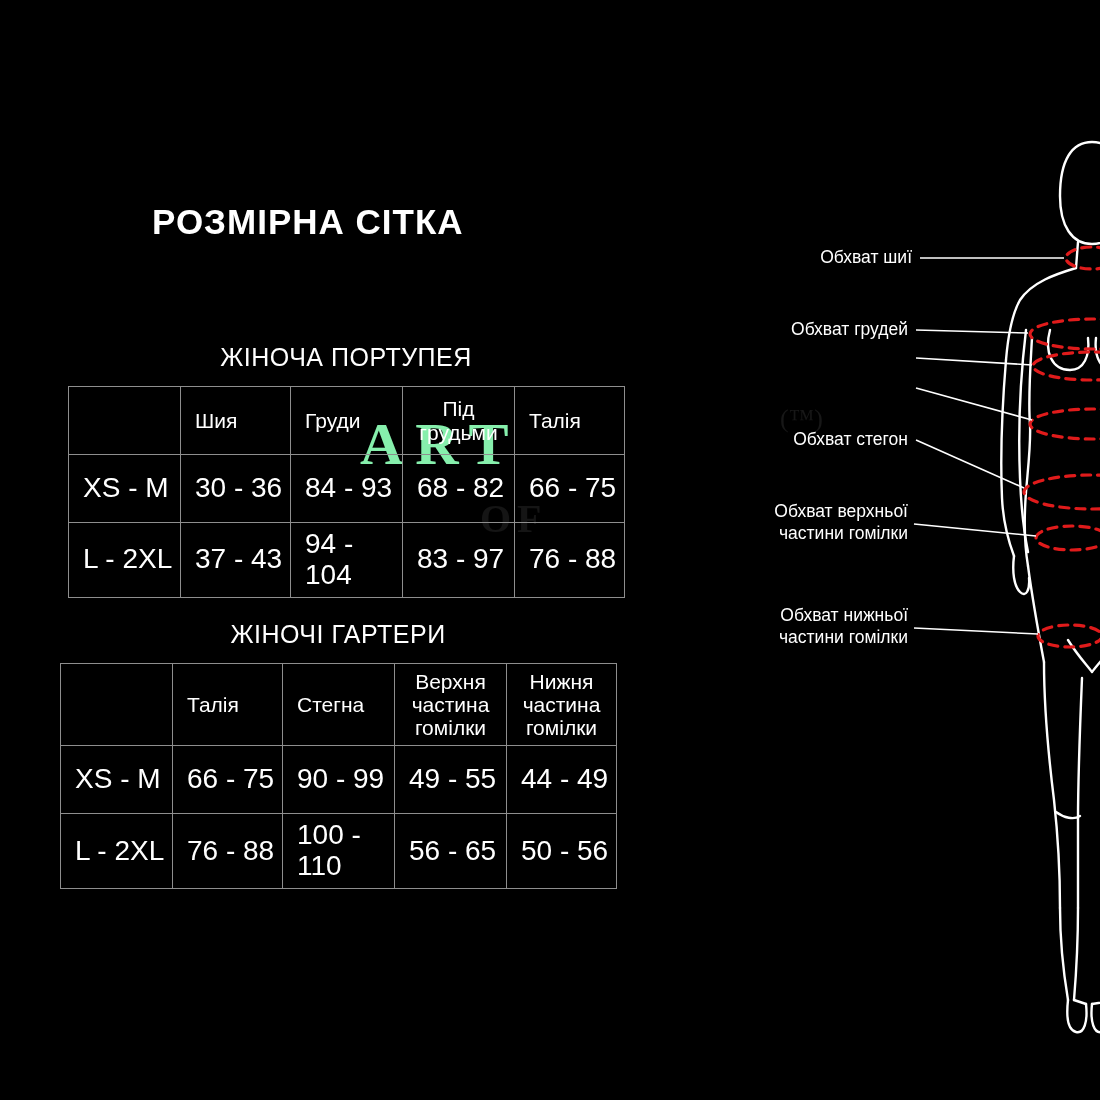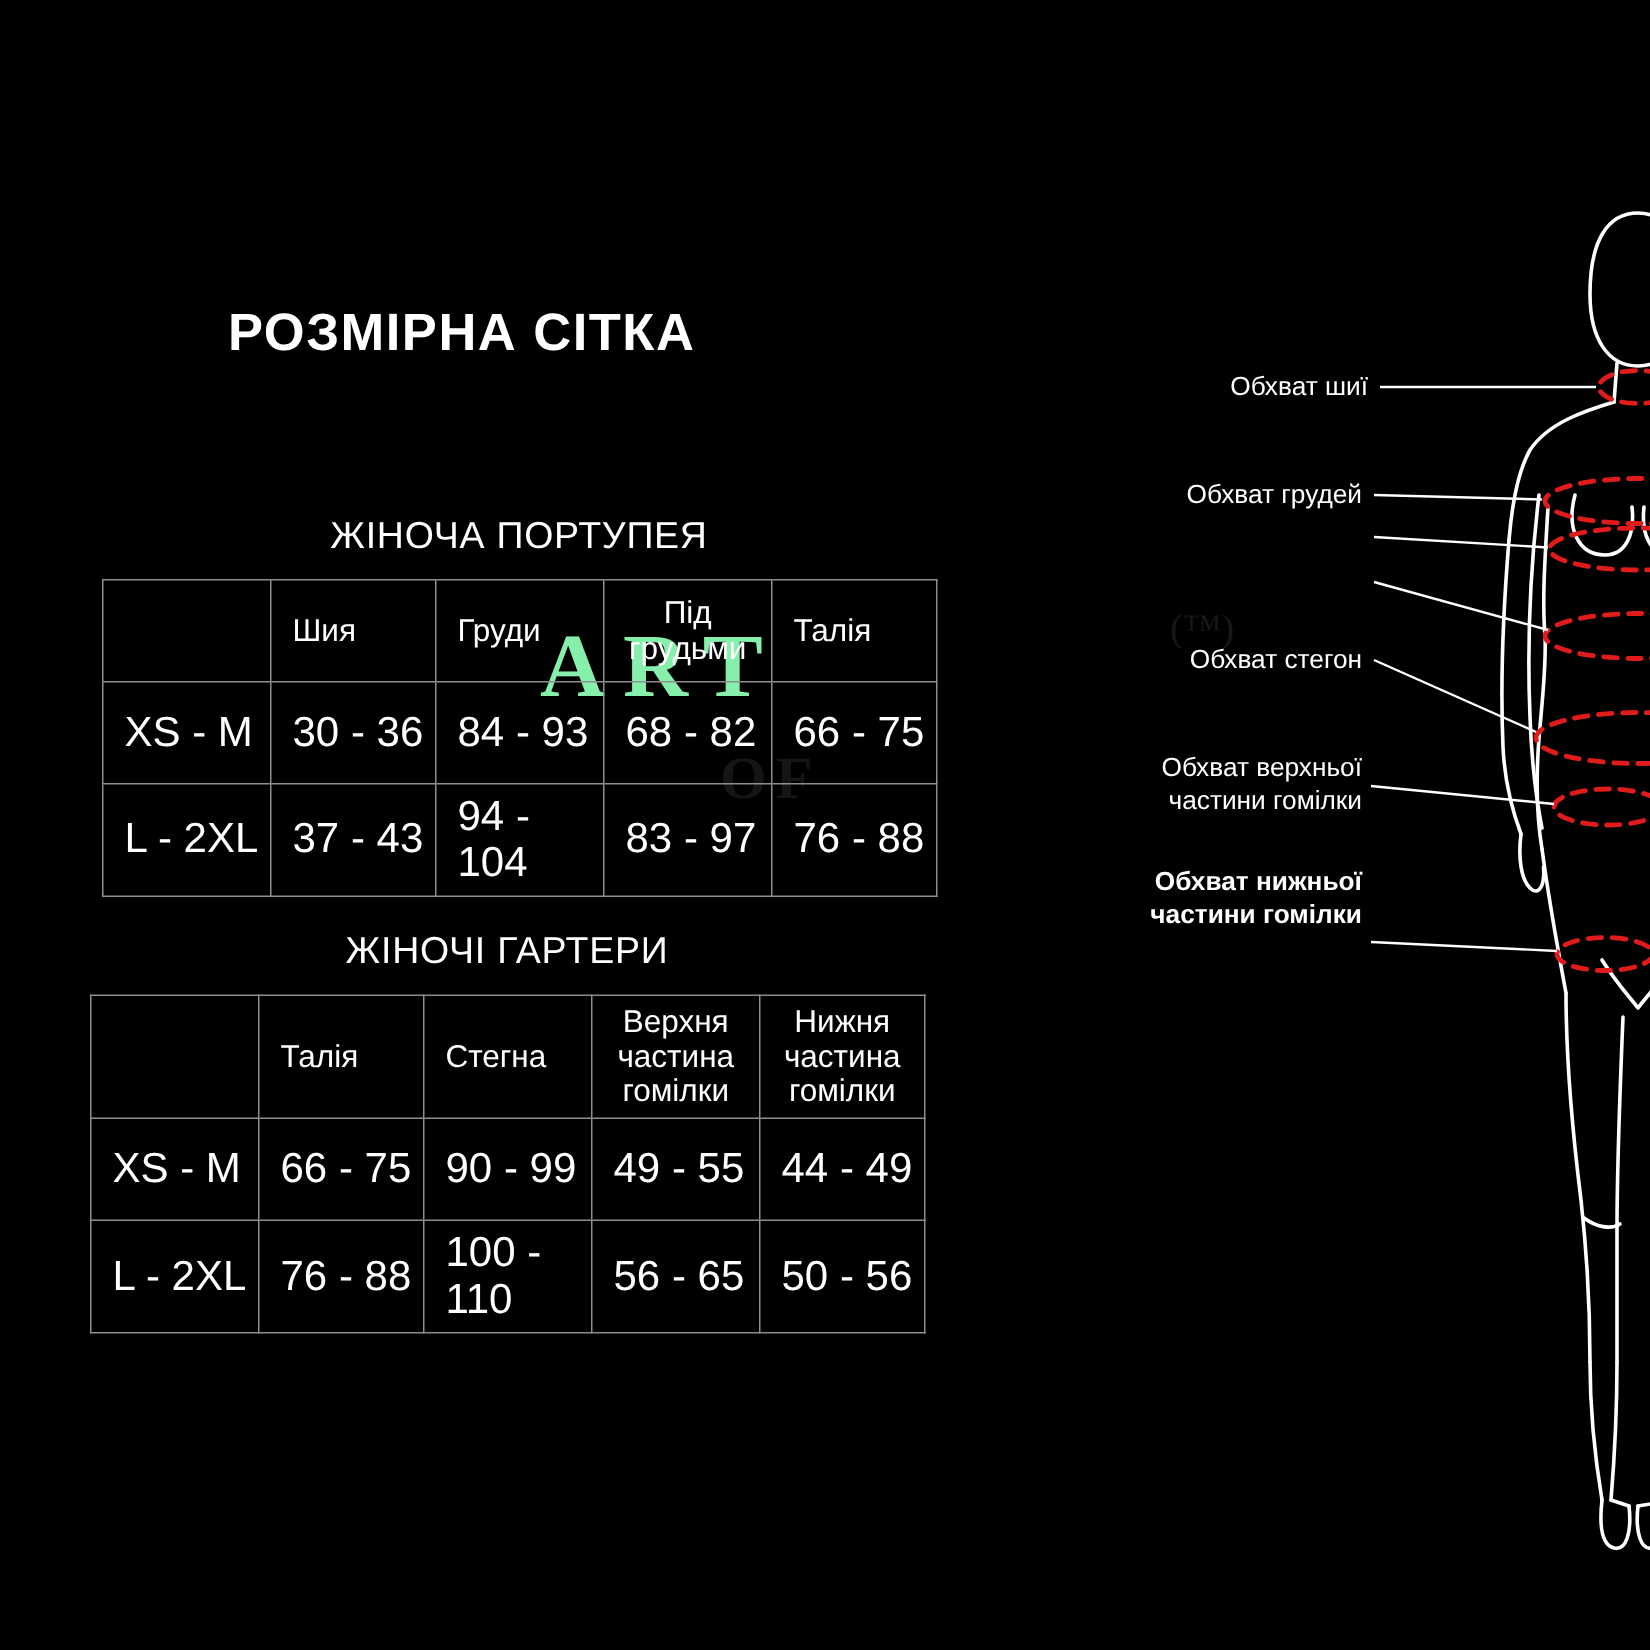--- a/index.html
+++ b/index.html
@@ -307,16 +307,16 @@
       <line x1="294" y1="628" x2="418" y2="634"></line>
     </g>
   </svg>
 
   <div class="callouts">
     <div class="callout" style="left:20px; top:246px; width:272px;">Обхват шиї</div>
     <div class="callout" style="left:20px; top:318px; width:268px;">Обхват грудей</div>
     <div class="callout" style="left:20px; top:428px; width:268px;">Обхват стегон</div>
     <div class="callout" style="left:10px; top:500px; width:278px;">Обхват верхньої
 частини гомілки</div>
-    <div class="callout" style="left:10px; top:576px; width:278px;font-weight:bold;">Обхват нижньої
+    <div class="callout" style="left:10px; top:604px; width:278px;">Обхват нижньої
 частини гомілки</div>
   </div>
 </div>
 
 </body></html>

